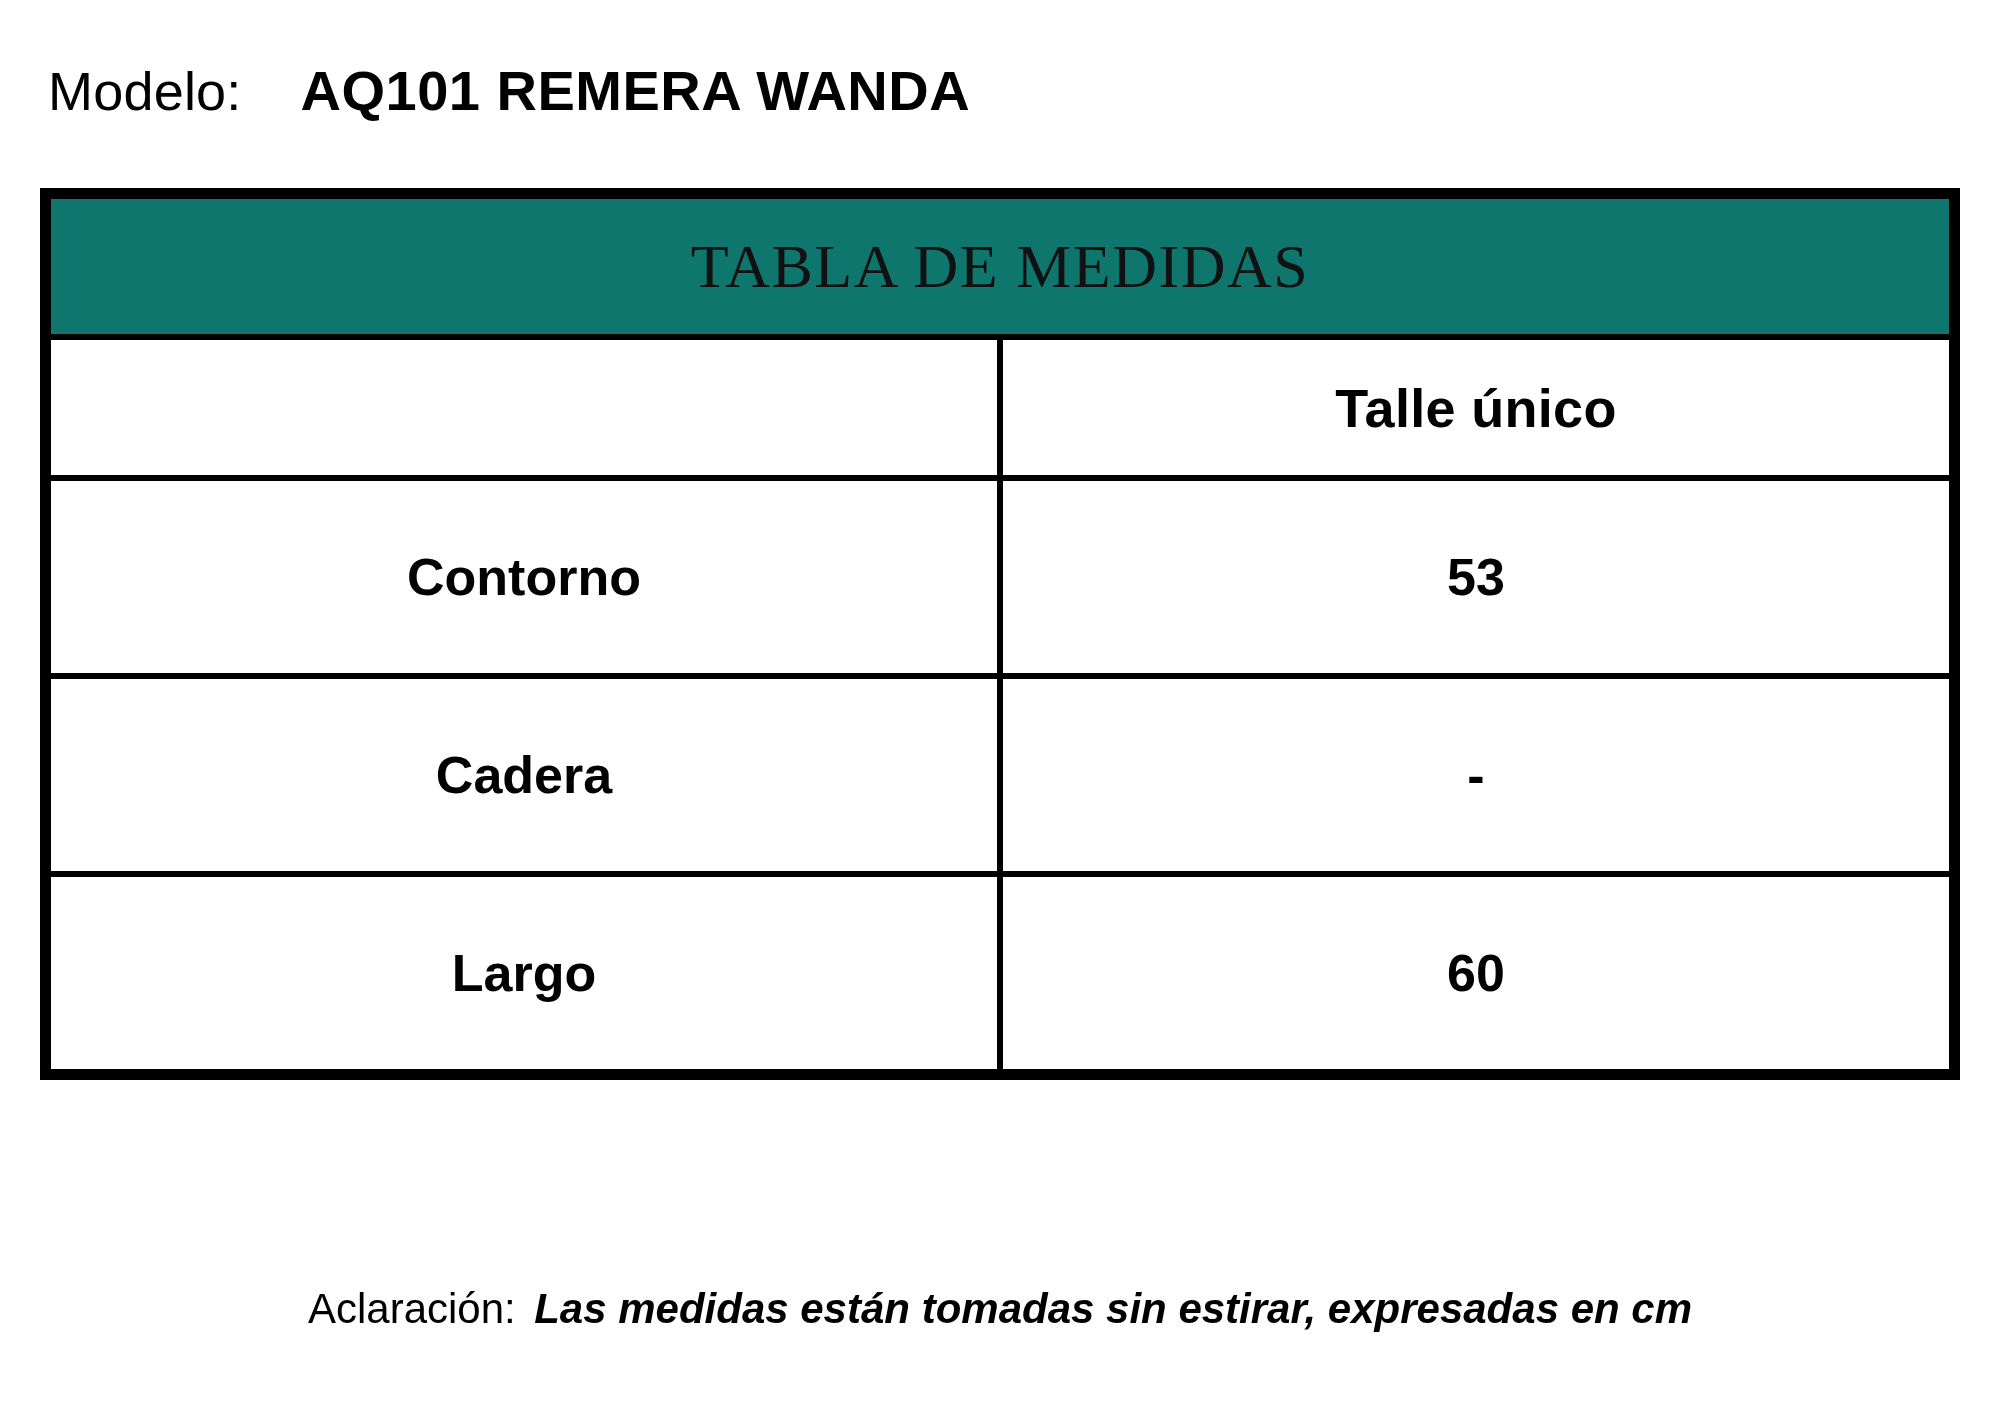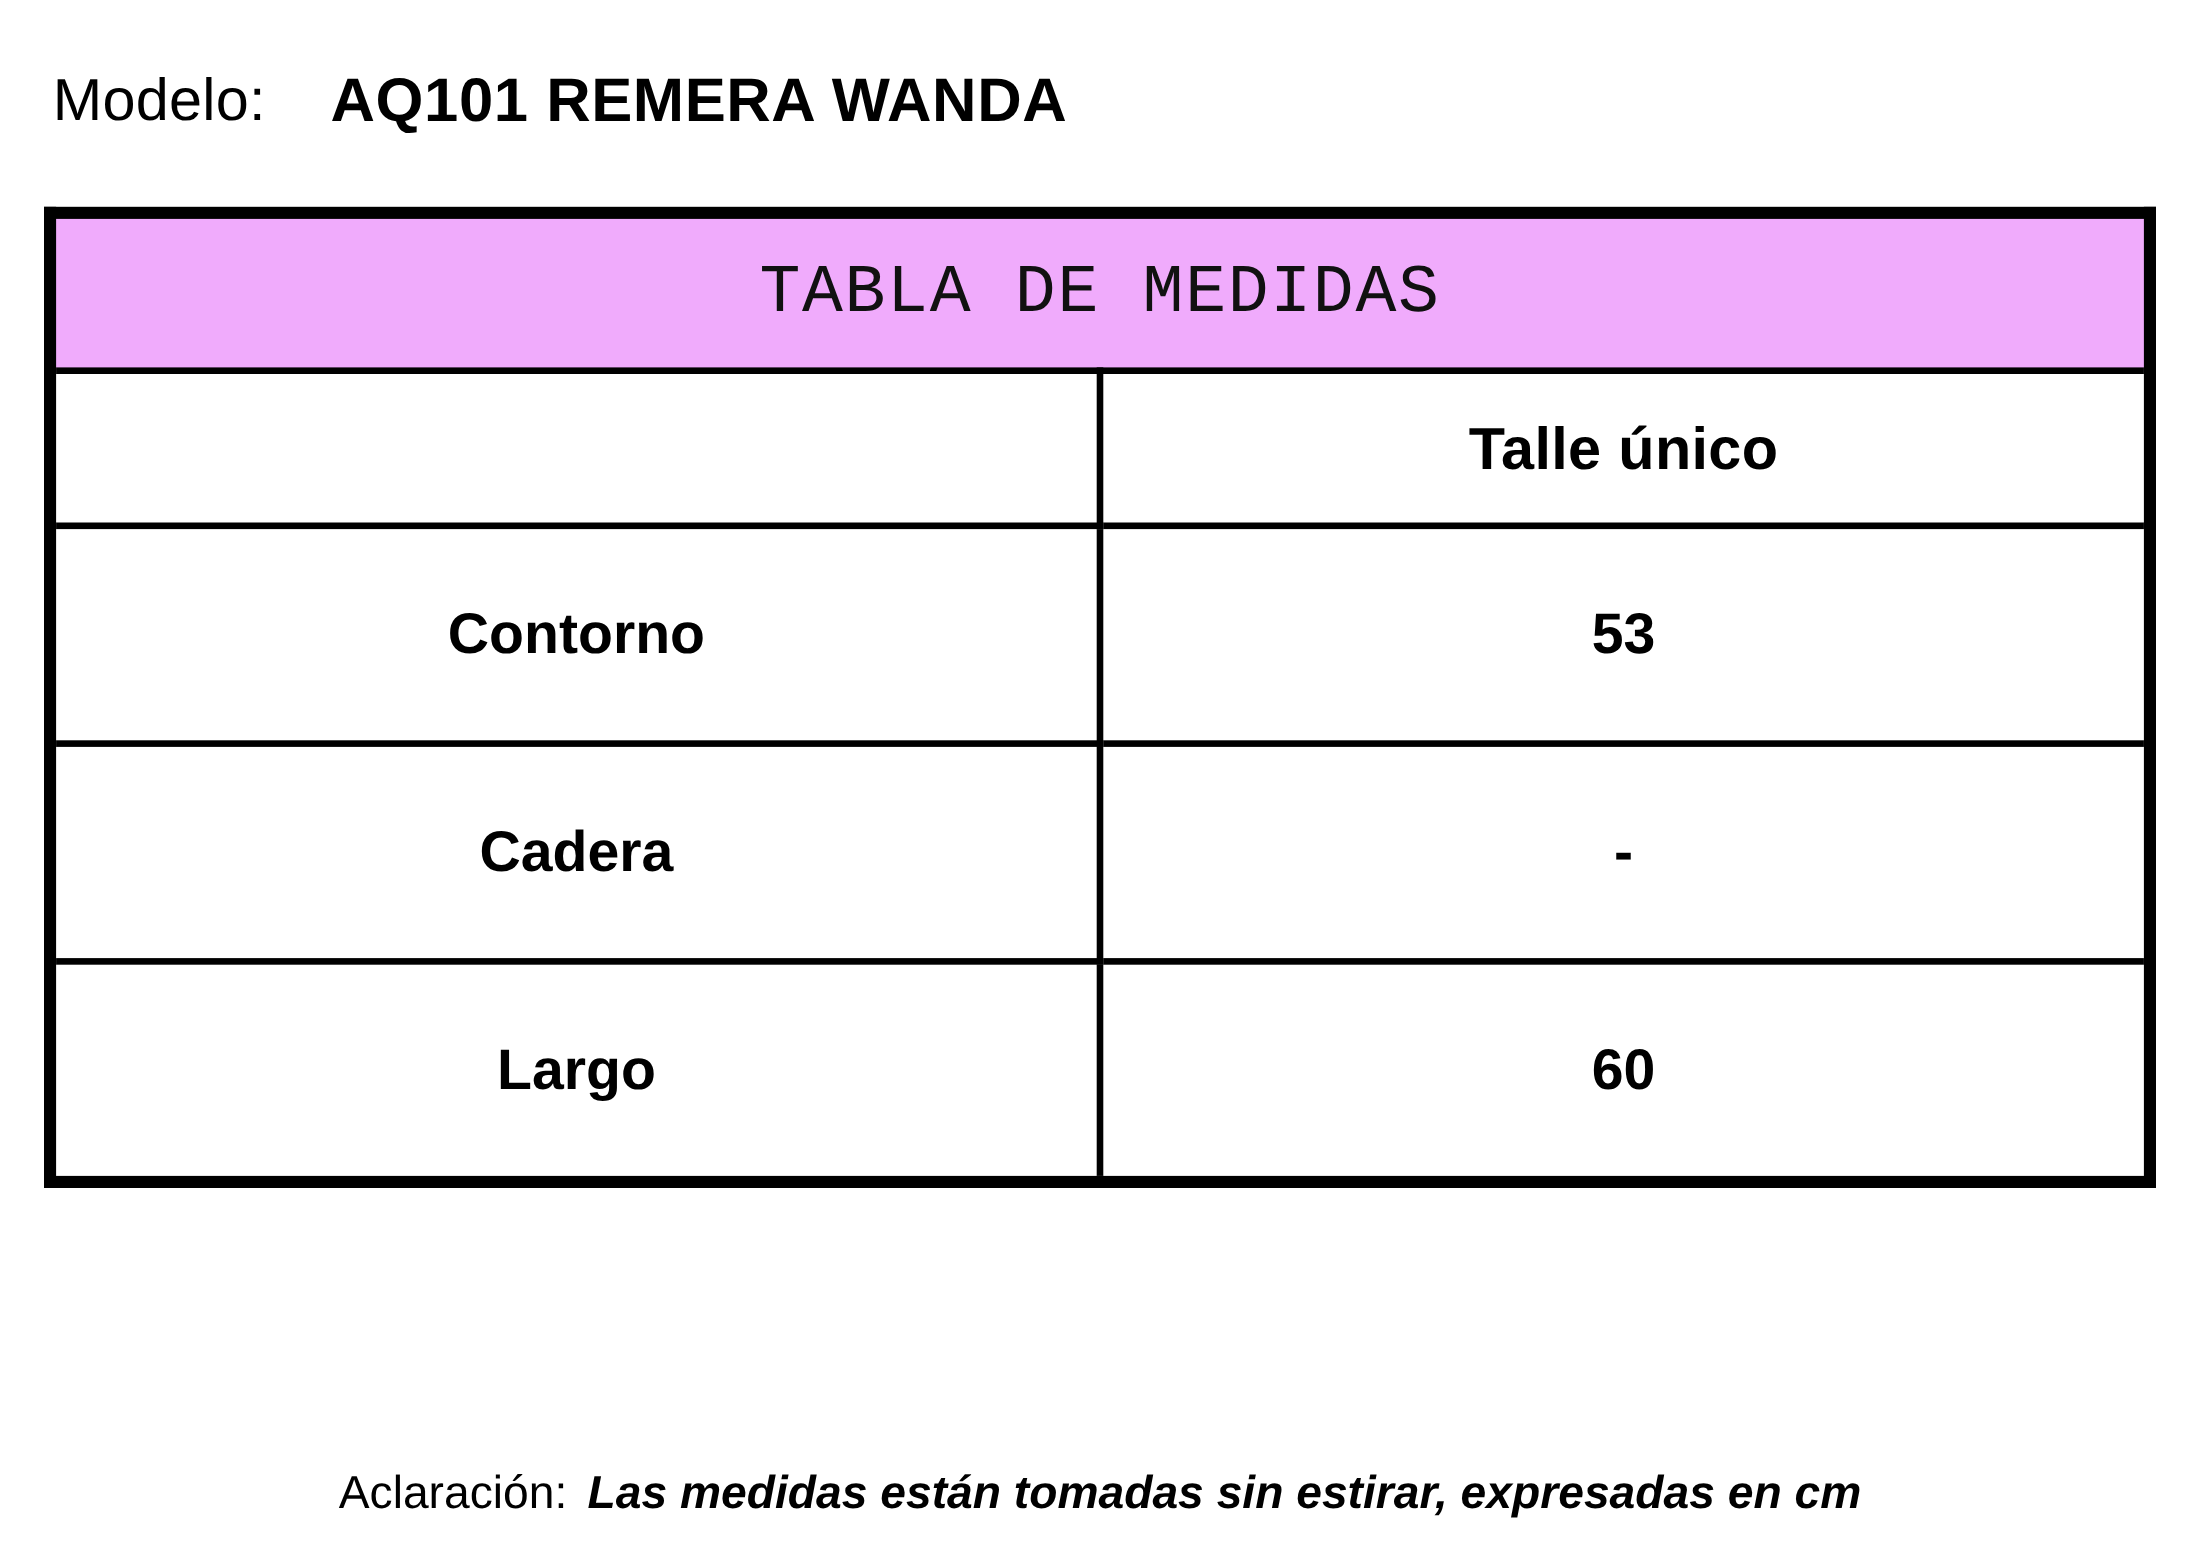--- a/index.html
+++ b/index.html
@@ -56,22 +56,22 @@
     table-layout: fixed;
     border: 11px solid #000;
   }
   .size-table td {
     border: 6px solid #000;
     text-align: center;
     vertical-align: middle;
     padding: 0;
   }
   .table-title {
-    background: #f0abfc;
-    font-family: Liberation Mono, monospace;
+    background: #0f766e;
+    font-family: Liberation Serif, serif;
     font-size: 62px;
     font-weight: 400;
     letter-spacing: 1.5px;
     height: 135px;
     color: #111;
   }
   .col-label { width: 630px; }
 
   .head-blank { height: 135px; }
   .head-size {
@@ -92,21 +92,20 @@
   }
 
   
   .footnote {
     position: absolute;
     left: 0;
     right: 0;
     top: 1285px;
     text-align: center;
     white-space: nowrap;
-    margin-top: 48px;
   }
   .foot-label {
     font-size: 42px;
     font-weight: 400;
   }
   .foot-text {
     font-size: 42px;
     font-weight: 700;
     font-style: italic;
     margin-left: 14px;

